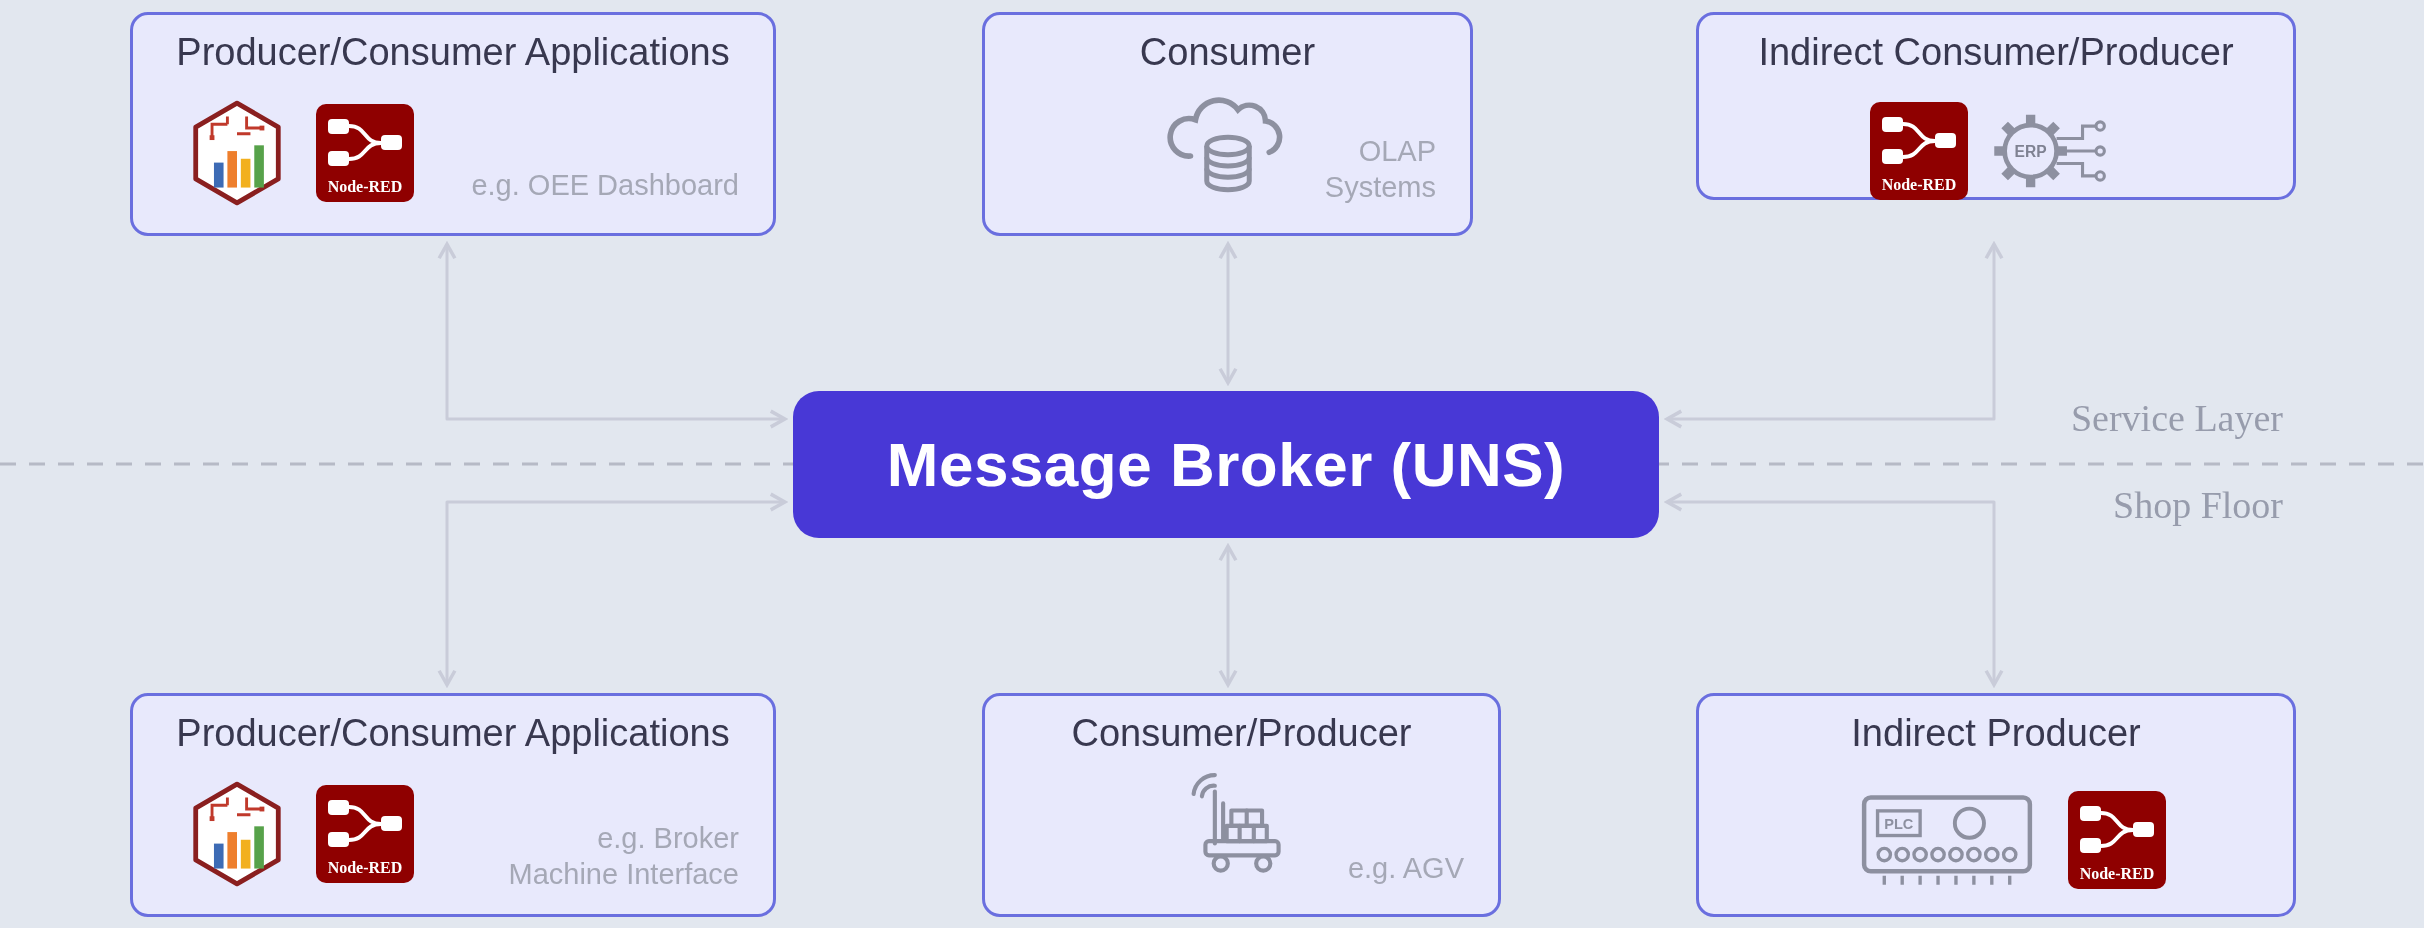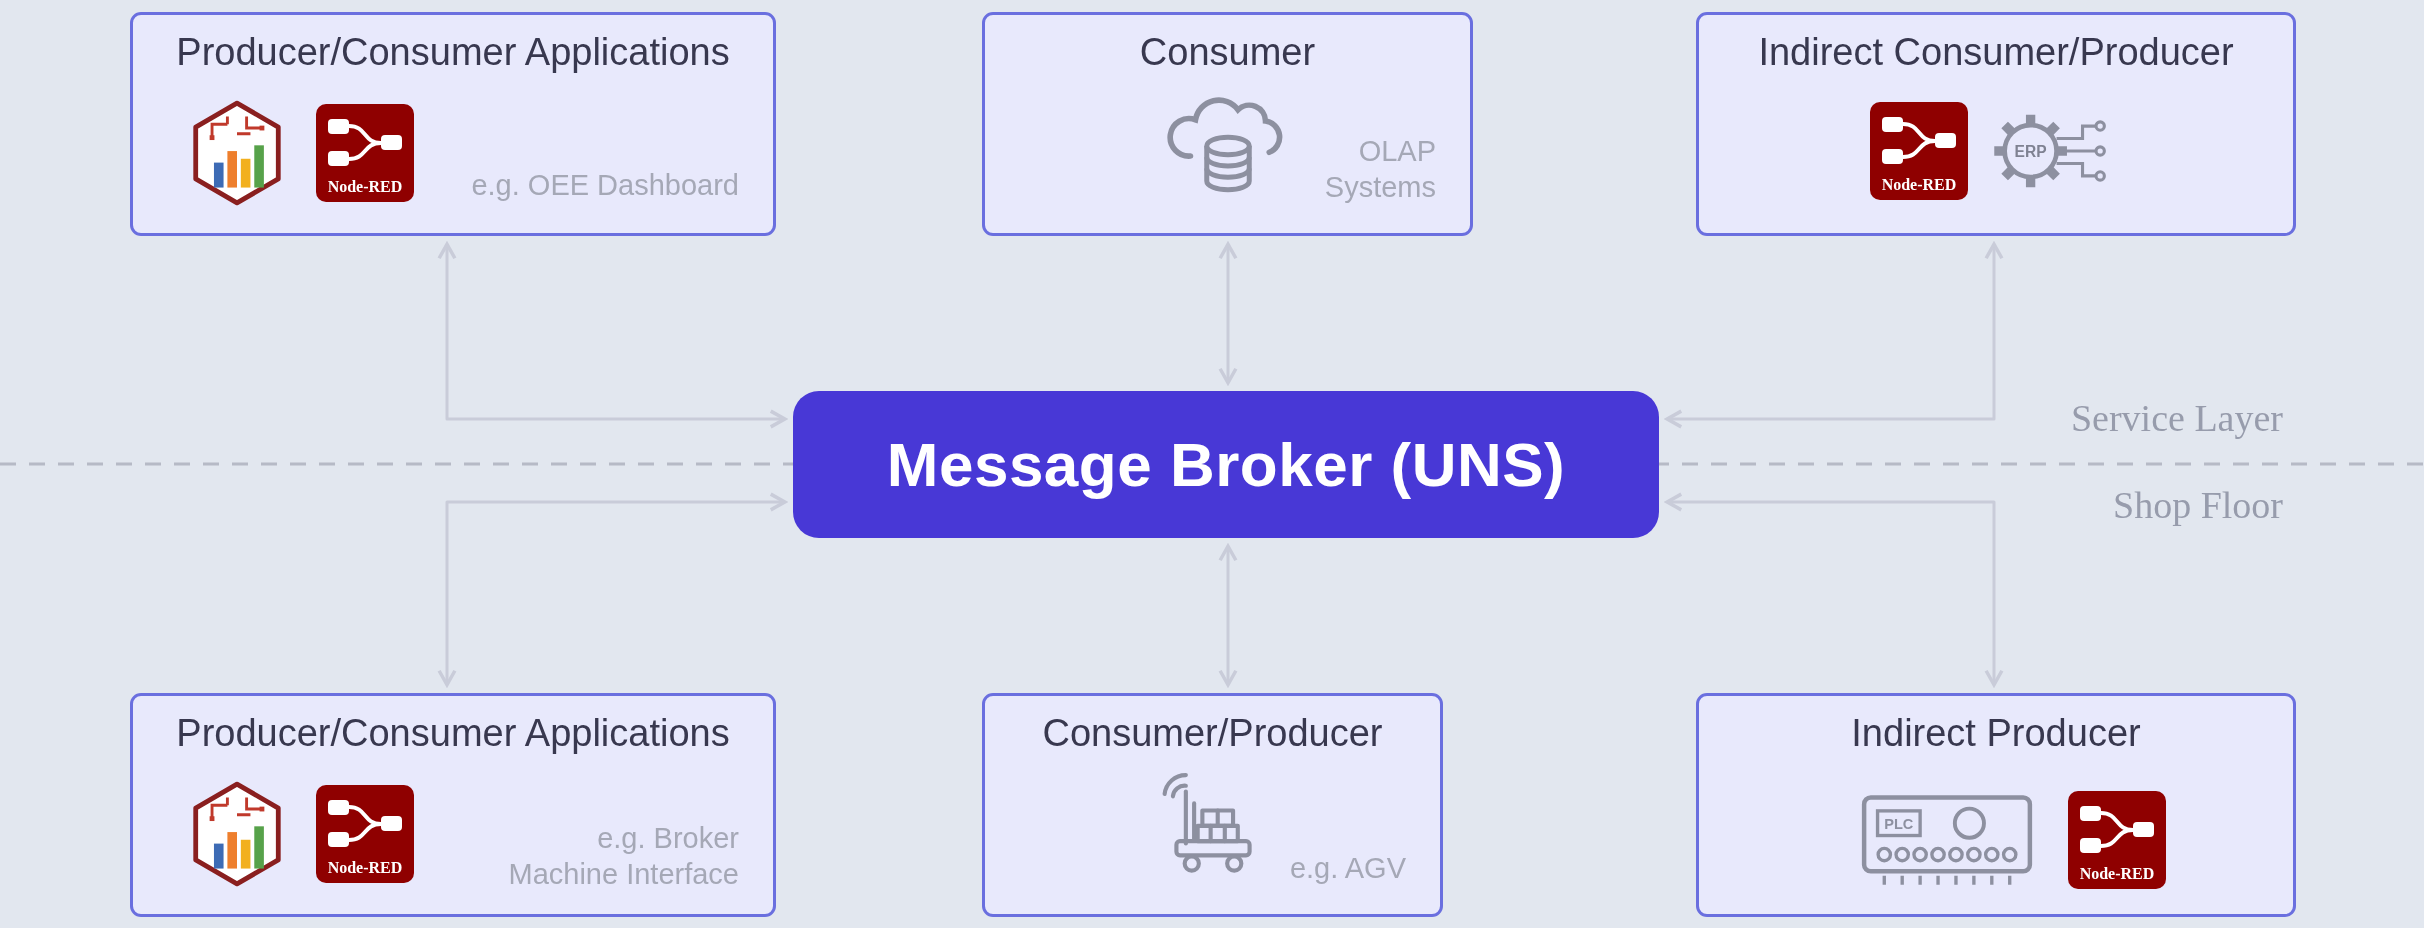--- a/index.html
+++ b/index.html
@@ -18,21 +18,21 @@
   html,body{margin:0;padding:0;}
   body{font-family:"Liberation Sans",sans-serif;background:var(--bg);}
   #canvas{position:relative;width:2424px;height:928px;background:var(--bg);overflow:hidden;}
 
   #connectors{position:absolute;left:0;top:0;z-index:0;}
 
   .node-box{
     position:absolute;
     background:var(--boxfill);
     border:3px solid var(--boxborder);
-    border-radius:11px;
+    border-radius:18px;
     box-sizing:border-box;
     z-index:1;
   }
   .node-title{
     margin-top:16px;
     text-align:center;
     font-size:38px;
     font-weight:500;
     color:var(--title);
   }
@@ -73,23 +73,23 @@
     color:var(--layer);
     z-index:1;
     font-family:Liberation Serif, serif;
   }
   #service-layer-label{top:396px;}
   #shop-floor-label{top:483px;}
 
   
   #box-top-left{left:130px;top:12px;width:646px;height:224px;}
   #box-top-center{left:982px;top:12px;width:491px;height:224px;}
-  #box-top-right{left:1696px;top:12px;width:600px;height:224px;}
+  #box-top-right{left:1696px;top:12px;width:600px;height:188px;}
   #box-bottom-left{left:130px;top:693px;width:646px;height:224px;}
-  #box-bottom-center{left:982px;top:693px;width:461px;height:224px;}
+  #box-bottom-center{left:982px;top:693px;width:519px;height:224px;}
   #box-bottom-right{left:1696px;top:693px;width:600px;height:224px;}
 
   #box-top-left .icons, #box-bottom-left .icons{left:56px;top:84px;gap:30px;}
   #box-top-right .icons{left:170px;top:84px;gap:18px;}
   #box-bottom-right .icons{left:158px;top:88px;gap:30px;}
   #box-top-center .icons{left:50%;transform:translateX(-50%);top:66px;}
   #box-bottom-center .icons{left:50%;transform:translateX(-50%);top:72px;}
 
   #box-top-left .caption{bottom:30px;margin-top:36px;}
   #box-top-center .caption{bottom:28px;}

